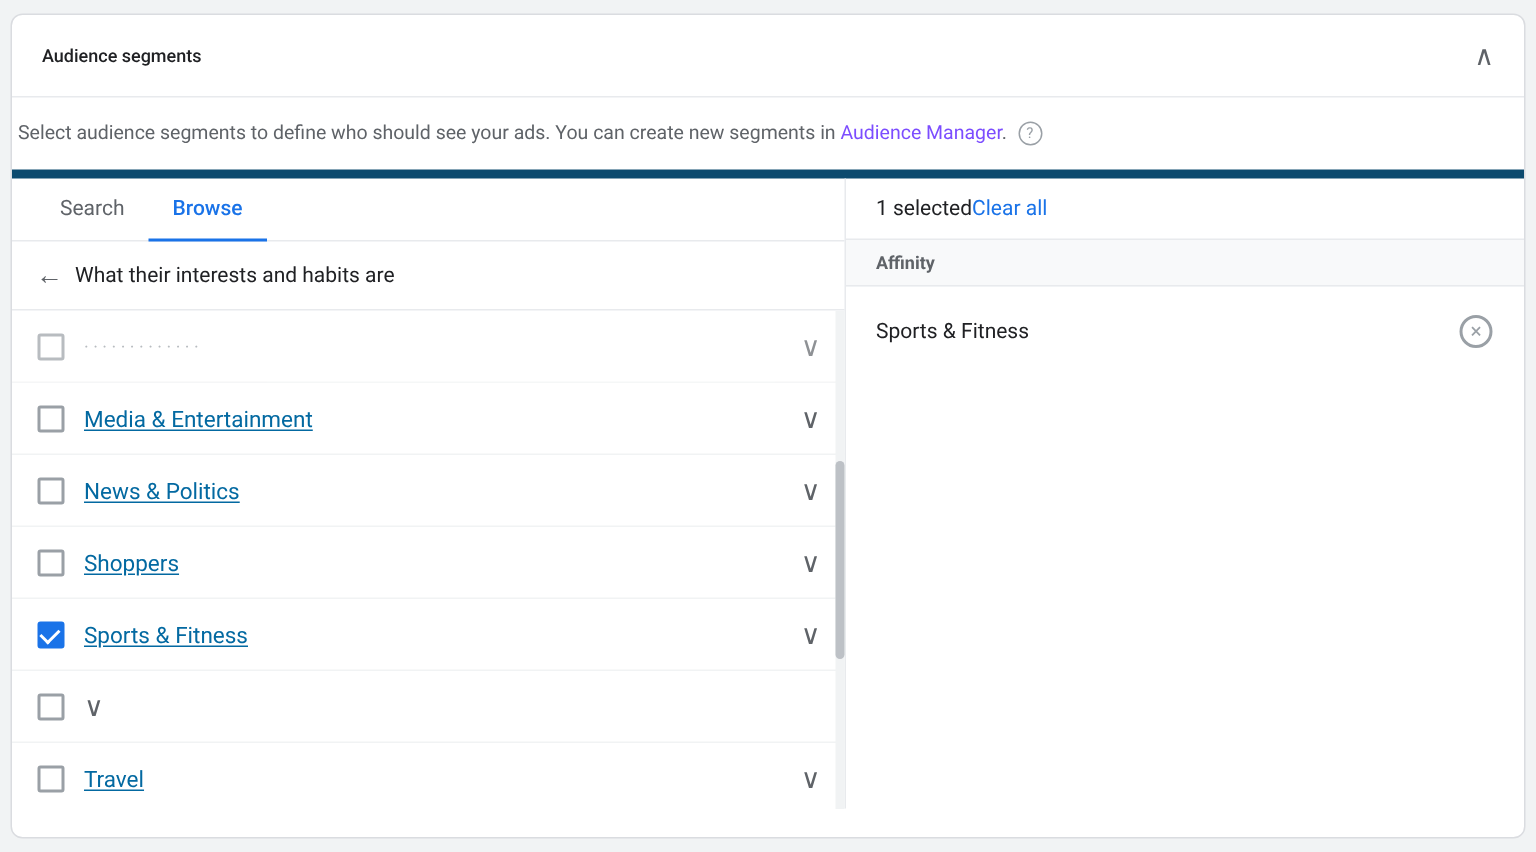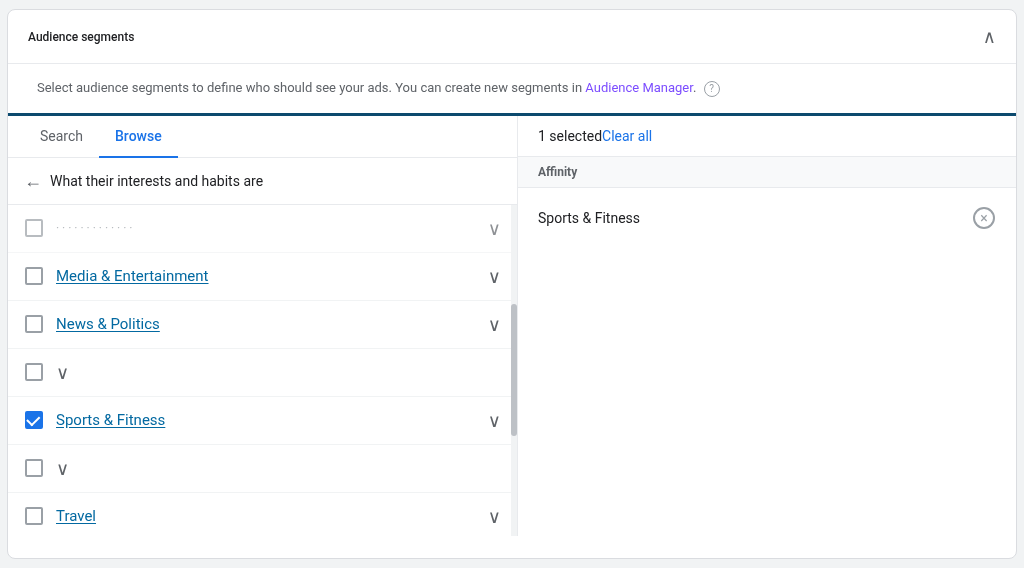--- a/index.html
+++ b/index.html
@@ -31,24 +31,24 @@
       font-size: 12px;
       font-weight: 500;
       color: #202124;
     }
     .collapse-icon {
       cursor: pointer;
       color: #5f6368;
       font-size: 18px;
     }
     .card-description {
-      padding: 16px 29px;
+      padding: 16px 4px;
       font-size: 13px;
       color: #5f6368;
-      border-bottom: 3px solid #0c4a6e;
+      border-bottom: 6px solid #0c4a6e;
     }
     .card-description a {
       color: #7c4dff;
       text-decoration: none;
     }
     .help-icon {
       display: inline-flex;
       align-items: center;
       justify-content: center;
       width: 16px;
@@ -60,21 +60,21 @@
       margin-left: 4px;
       vertical-align: middle;
       cursor: pointer;
     }
     .main-content {
       display: flex;
       height: 420px;
     }
     
     .left-panel {
-      width: 510px;
+      width: 556px;
       border-right: 1px solid #e8eaed;
       display: flex;
       flex-direction: column;
     }
     .tabs {
       display: flex;
       border-bottom: 1px solid #e8eaed;
       padding: 0 16px;
     }
     .tab {
@@ -314,20 +314,21 @@
             <div class="checkbox"></div>
           </div>
           <span class="item-label">News &amp; Politics</span>
           <span class="chevron-icon">∨</span>
         </div>
 
         <div class="list-item">
           <div class="checkbox-wrap">
             <div class="checkbox"></div>
           </div>
+          <span class="item-label">Shoppers</span>
           <span class="chevron-icon">∨</span>
         </div>
 
         <div class="list-item">
           <div class="checkbox-wrap">
             <div class="checkbox checked"></div>
           </div>
           <span class="item-label">Sports &amp; Fitness</span>
           <span class="chevron-icon">∨</span>
         </div>

